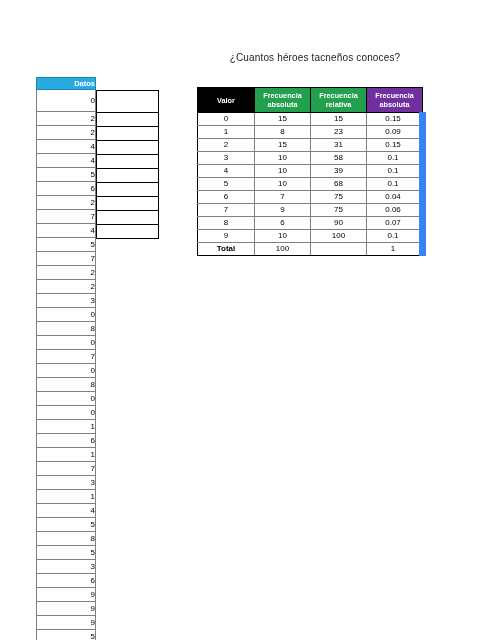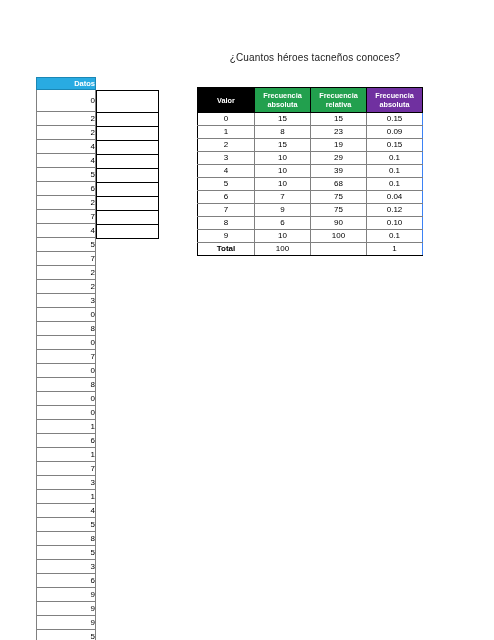--- a/index.html
+++ b/index.html
@@ -121,21 +121,21 @@
     font-weight: bold;
     border-top: 1px solid #000000;
     border-bottom: 1px solid #000000;
   }
   #freq-table tr.total-row td.plain { font-weight: normal; }
   #freq-table col.c1 { width: 57px; }
   #freq-table col.c2 { width: 56px; }
   #freq-table col.c3 { width: 56px; }
   #freq-table col.c4 { width: 56px; }
   #freq-table td.side-edge-l { border-left: 1px solid #000000; }
-  #freq-table td.side-edge-r { border-right: 1px solid #3b82f6; }
+  #freq-table td.side-edge-r { border-right: 7px solid #3b82f6; }
 </style>
 </head>
 <body>
 
 <div id="survey-title">
   <span id="survey-title-inner">¿Cuantos héroes tacneños conoces?</span>
 </div>
 
 <table id="datos-table">
   <thead>
@@ -334,27 +334,27 @@
       </tr>
       <tr>
         <td class="side-edge-l">1</td>
         <td>8</td>
         <td>23</td>
         <td class="side-edge-r">0.09</td>
       </tr>
       <tr>
         <td class="side-edge-l">2</td>
         <td>15</td>
-        <td>19</td>
+        <td>31</td>
         <td class="side-edge-r">0.15</td>
       </tr>
       <tr>
         <td class="side-edge-l">3</td>
         <td>10</td>
-        <td>29</td>
+        <td>58</td>
         <td class="side-edge-r">0.1</td>
       </tr>
       <tr>
         <td class="side-edge-l">4</td>
         <td>10</td>
         <td>39</td>
         <td class="side-edge-r">0.1</td>
       </tr>
       <tr>
         <td class="side-edge-l">5</td>
@@ -365,27 +365,27 @@
       <tr>
         <td class="side-edge-l">6</td>
         <td>7</td>
         <td>75</td>
         <td class="side-edge-r">0.04</td>
       </tr>
       <tr>
         <td class="side-edge-l">7</td>
         <td>9</td>
         <td>75</td>
-        <td class="side-edge-r">0.12</td>
+        <td class="side-edge-r">0.06</td>
       </tr>
       <tr>
         <td class="side-edge-l">8</td>
         <td>6</td>
         <td>90</td>
-        <td class="side-edge-r">0.10</td>
+        <td class="side-edge-r">0.07</td>
       </tr>
       <tr>
         <td class="side-edge-l">9</td>
         <td>10</td>
         <td>100</td>
         <td class="side-edge-r">0.1</td>
       </tr>
       <tr class="total-row">
         <td class="side-edge-l">Total</td>
         <td class="plain">100</td>

